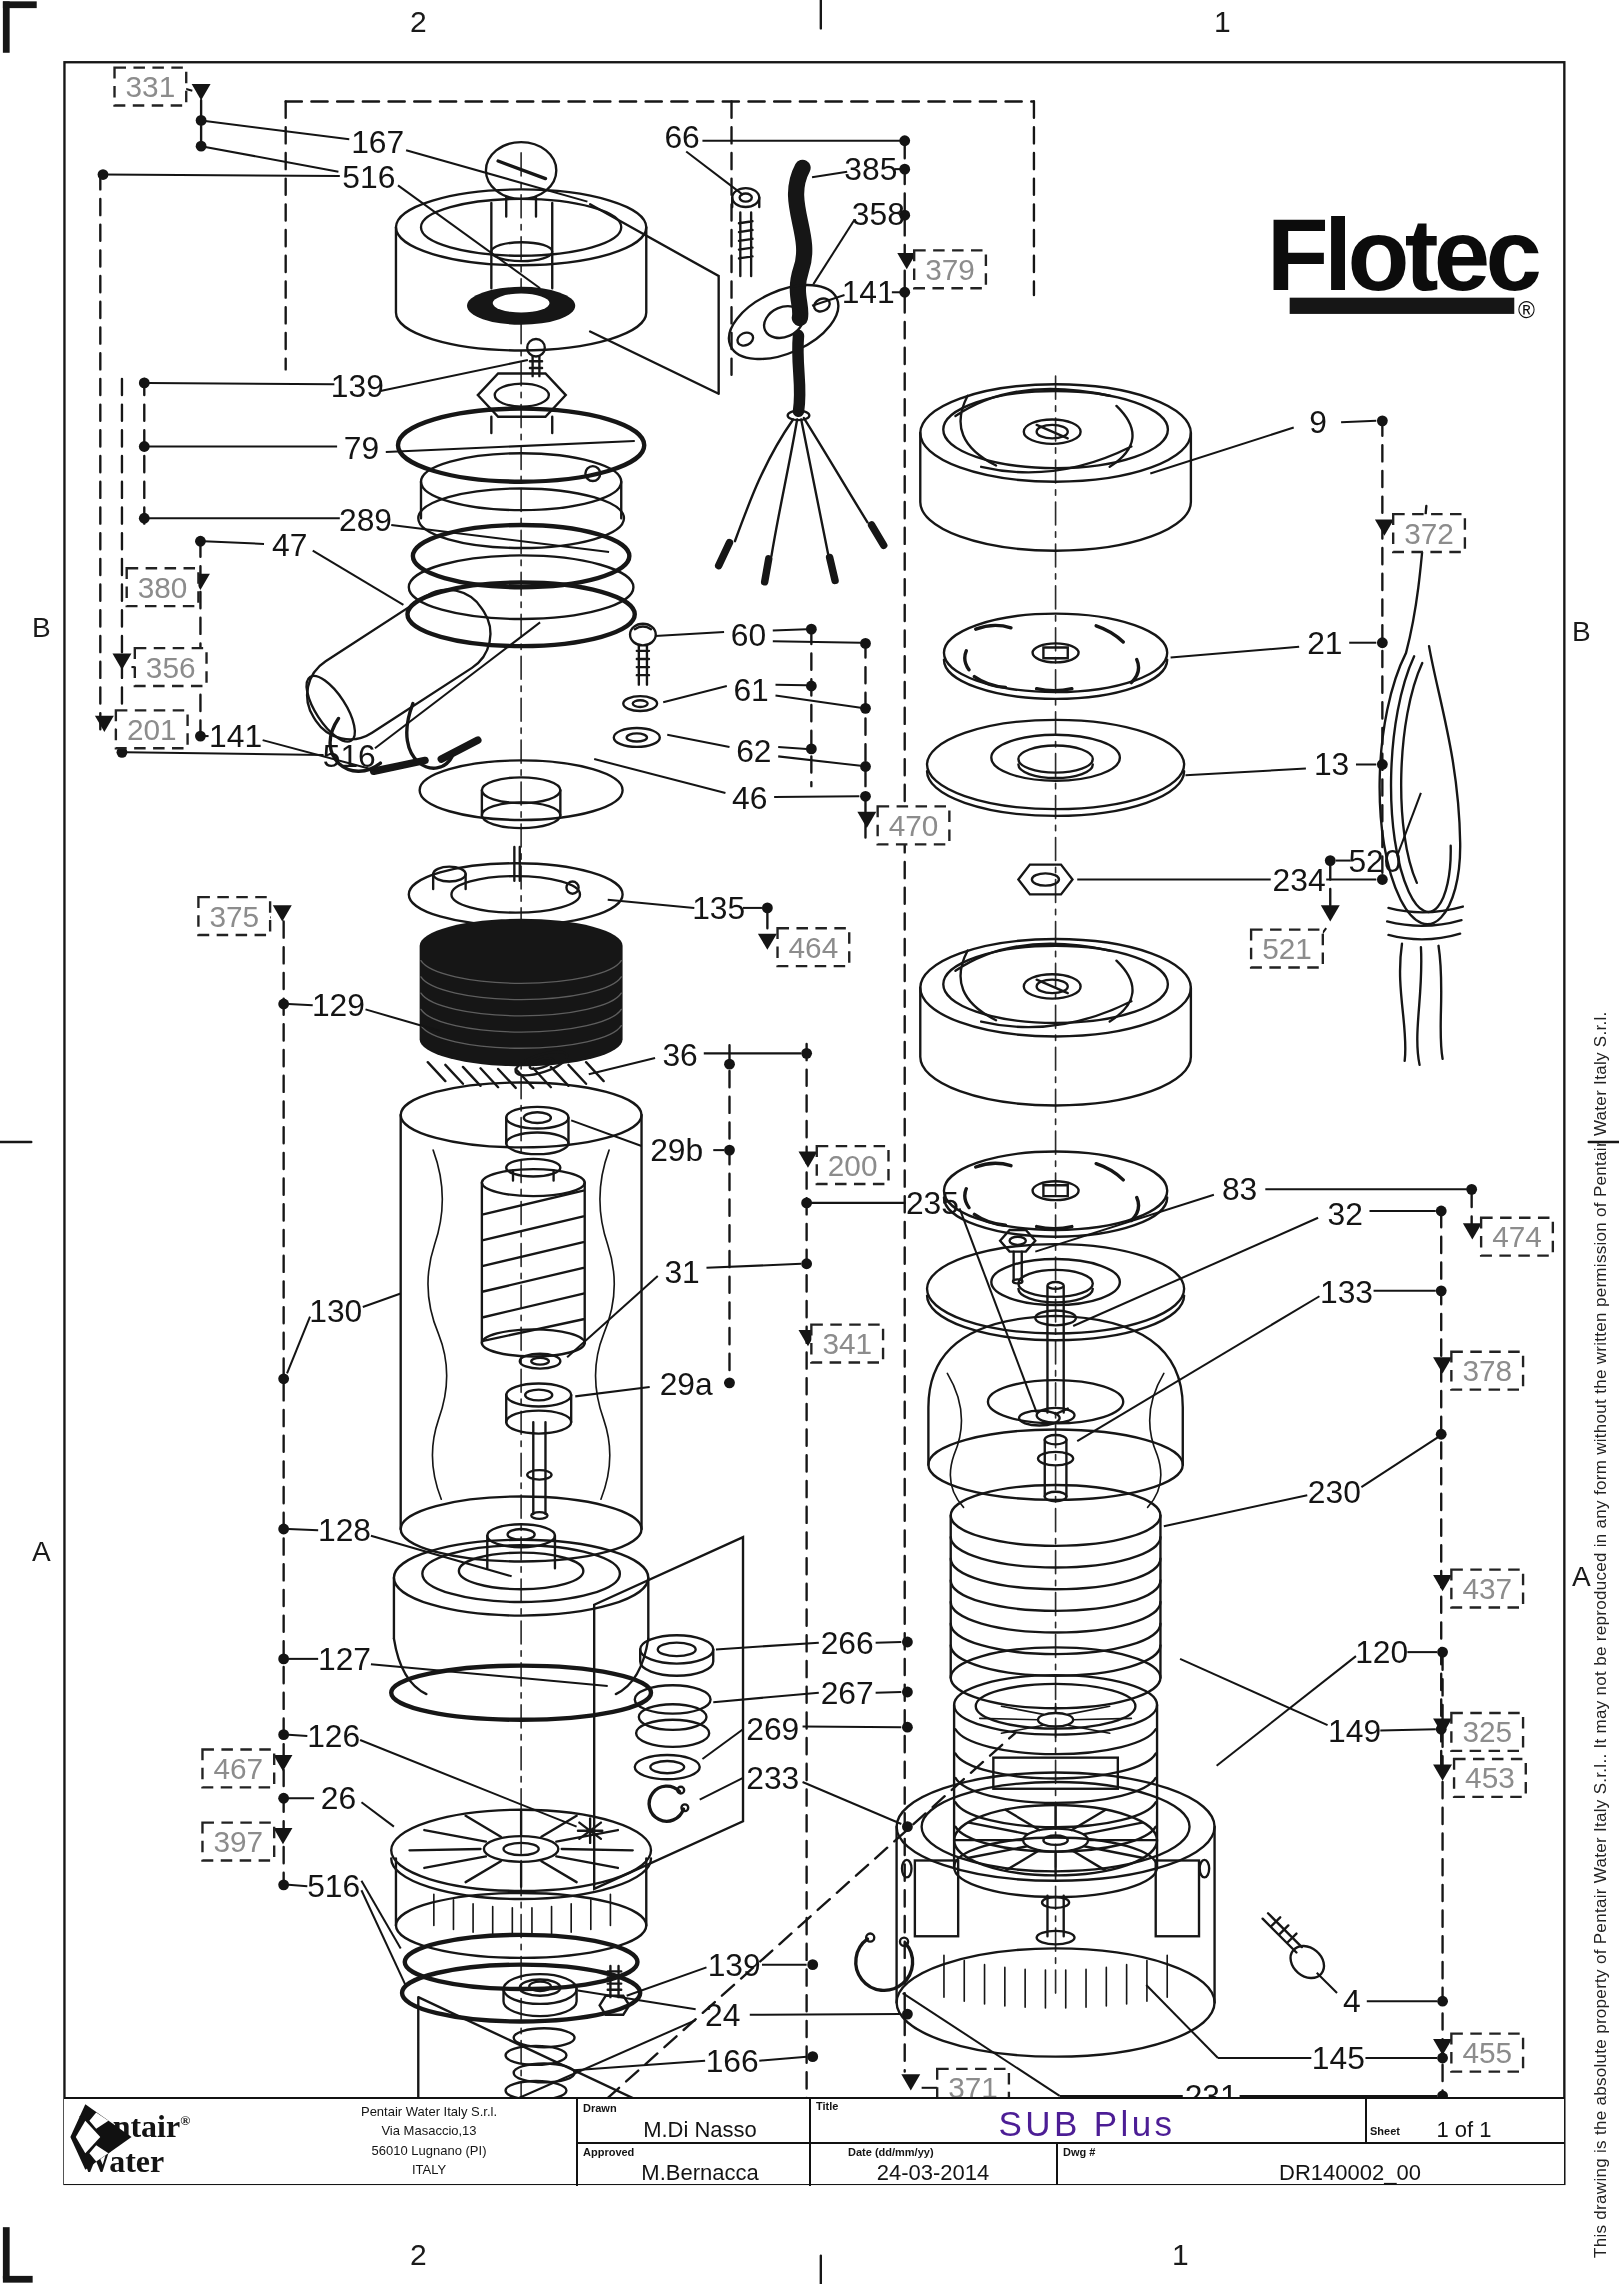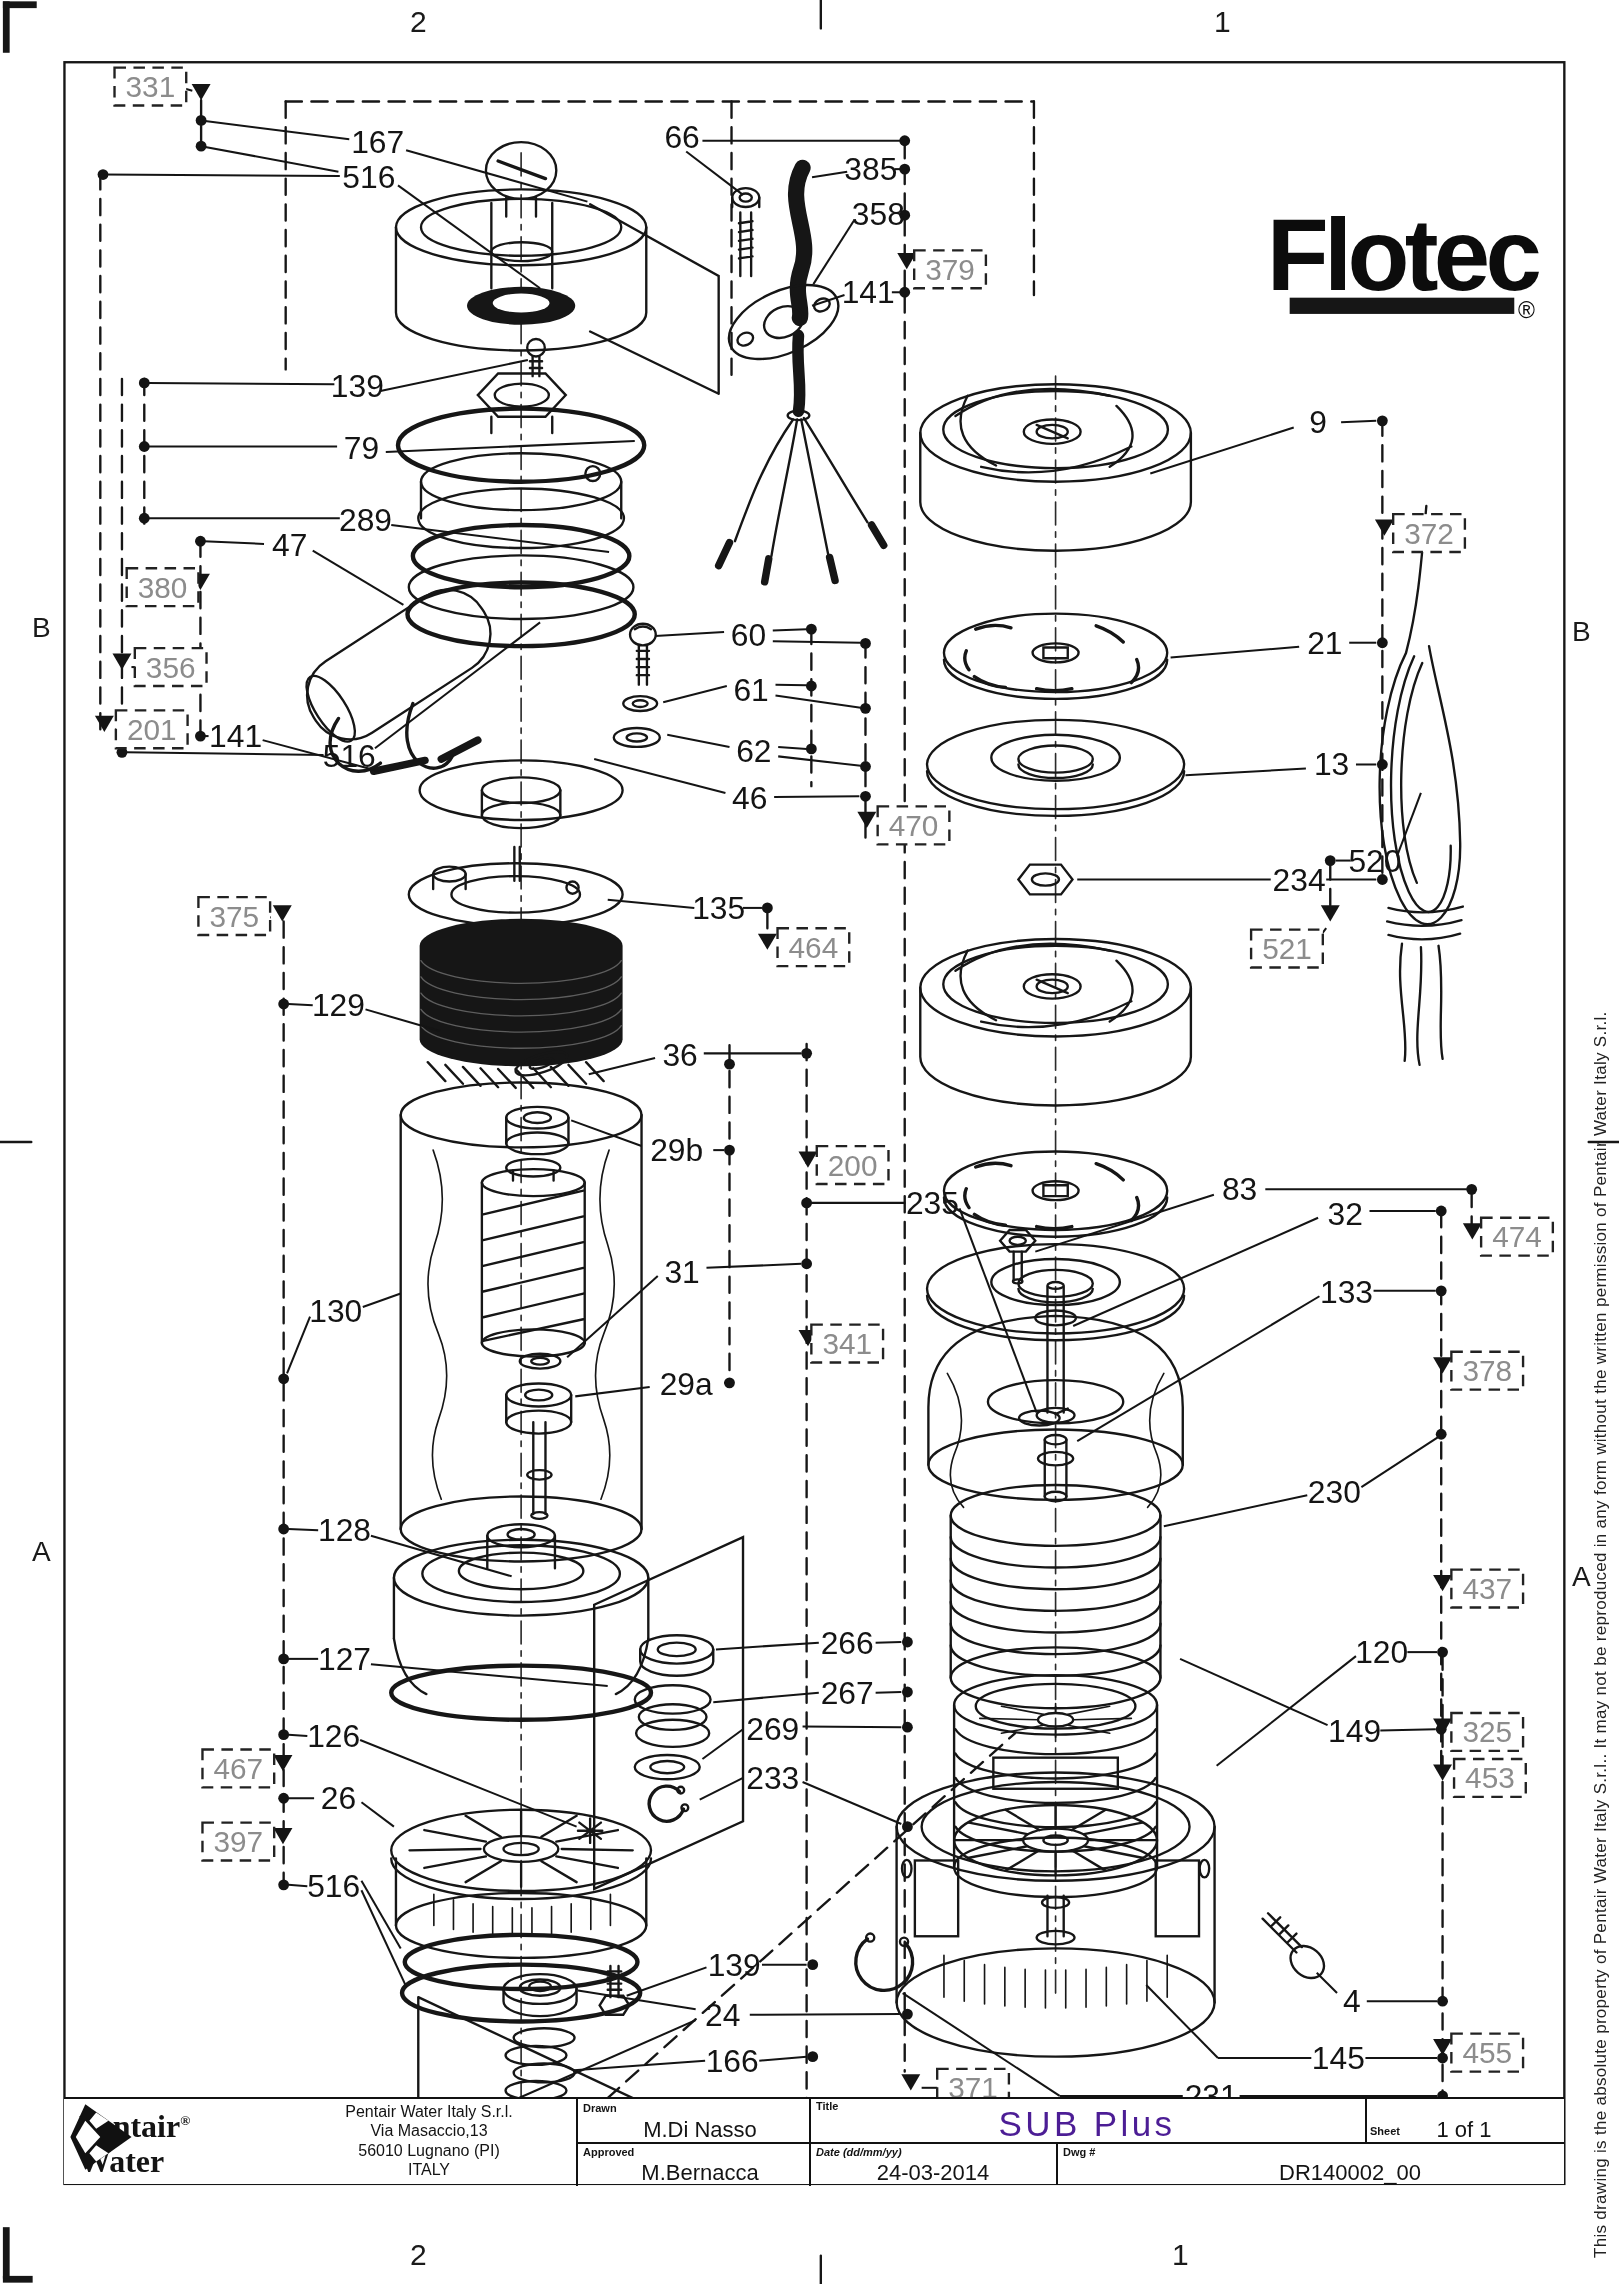--- a/index.html
+++ b/index.html
@@ -40,21 +40,21 @@
   #tb{position:absolute;left:64px;top:2097px;width:1500px;height:87px;background:#fff;
       border-top:2.7px solid #111;box-sizing:border-box;}
   #tb .vline,#tb .hline{position:absolute;background:#111;}
   #tb .celllabel{position:absolute;font-weight:bold;font-size:11px;}
   #tb .cellvalue{position:absolute;font-size:22px;transform:translateX(-50%);white-space:nowrap;}
   #tb .subplus{font-size:35px;color:#4c1d95;letter-spacing:3.4px;}
   #pentair{position:absolute;left:5.4px;top:4px;display:flex;align-items:center;}
   #pentair .ptxt{margin-left:9.5px;font-family:"Liberation Serif",serif;font-weight:bold;
                  font-size:32px;line-height:35px;}
   #addr{position:absolute;left:223px;top:2.7px;width:284px;text-align:center;
-        font-size:16px;line-height:19.6px;}
+        font-size:13px;line-height:19.6px;}
 </style>
 </head>
 <body>
 
 <div id="paper">
 
   <svg id="draw" width="1620" height="2284" viewBox="0 0 2394 3376">
     <defs>
       <pattern id="perf" width="15" height="15" patternUnits="userSpaceOnUse">
         <circle cx="7" cy="7" r="3.2" fill="#161616"></circle>
@@ -960,21 +960,21 @@
     <div class="cellvalue" style="left:636px;top:17.6px;">M.Di Nasso</div>
     <div class="celllabel" style="left:519px;top:47px;">Approved</div>
     <div class="cellvalue" style="left:636px;top:61px;">M.Bernacca</div>
 
     <div class="celllabel" style="left:752px;top:1px;">Title</div>
     <div class="cellvalue subplus" style="left:1023px;top:5.4px;">SUB Plus</div>
 
     <div class="celllabel" style="left:1306px;top:3.4px;margin-top:23px;">Sheet</div>
     <div class="cellvalue" style="left:1400px;top:18px;">1 of 1</div>
 
-    <div class="celllabel" style="left:752px;top:47px;font-style:italic;">Date  (dd/mm/yy)</div>
+    <div class="celllabel" style="left:784px;top:47px;">Date  (dd/mm/yy)</div>
     <div class="cellvalue" style="left:869px;top:61px;">24-03-2014</div>
 
     <div class="celllabel" style="left:999px;top:47px;">Dwg #</div>
     <div class="cellvalue" style="left:1286px;top:61px;">DR140002_00</div>
   </div>
 
 </div>
 
 
 </body></html>

